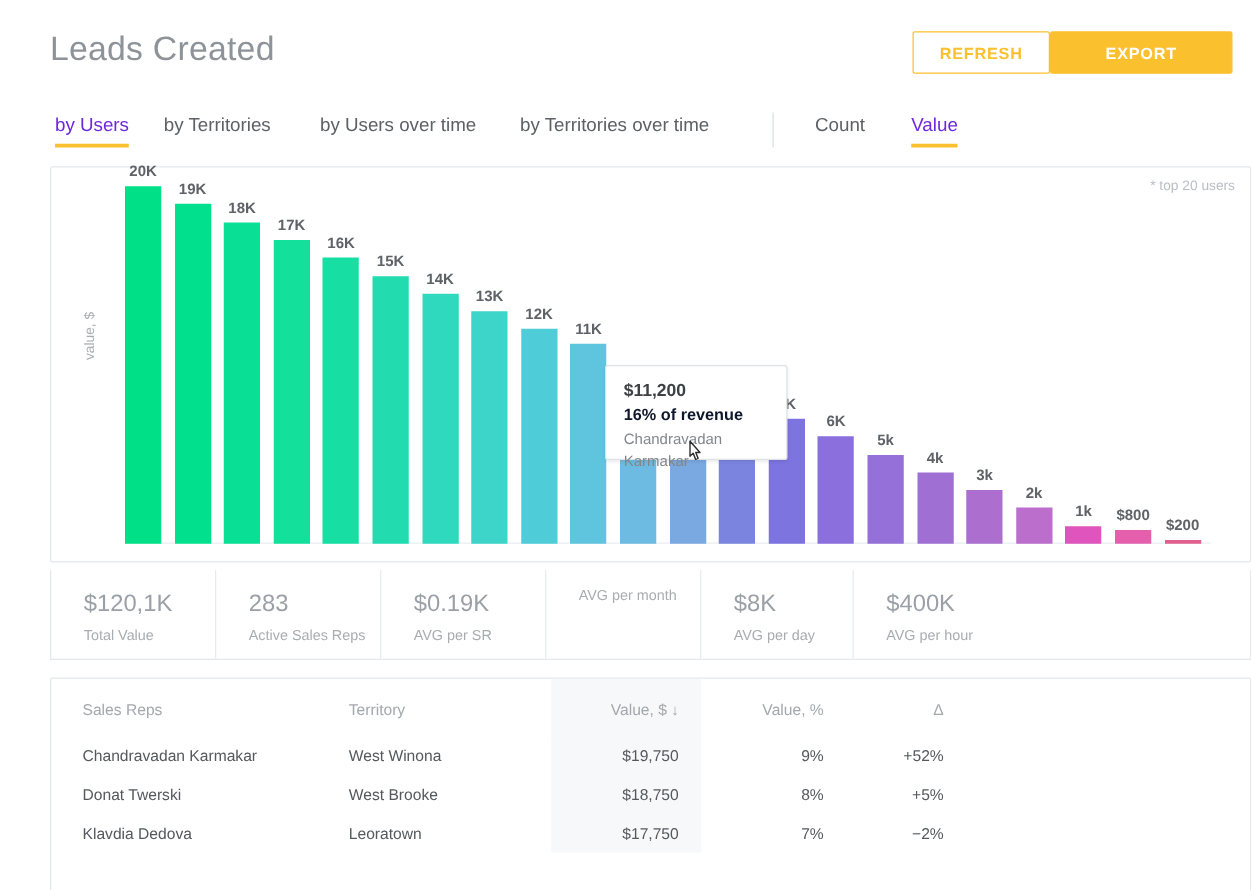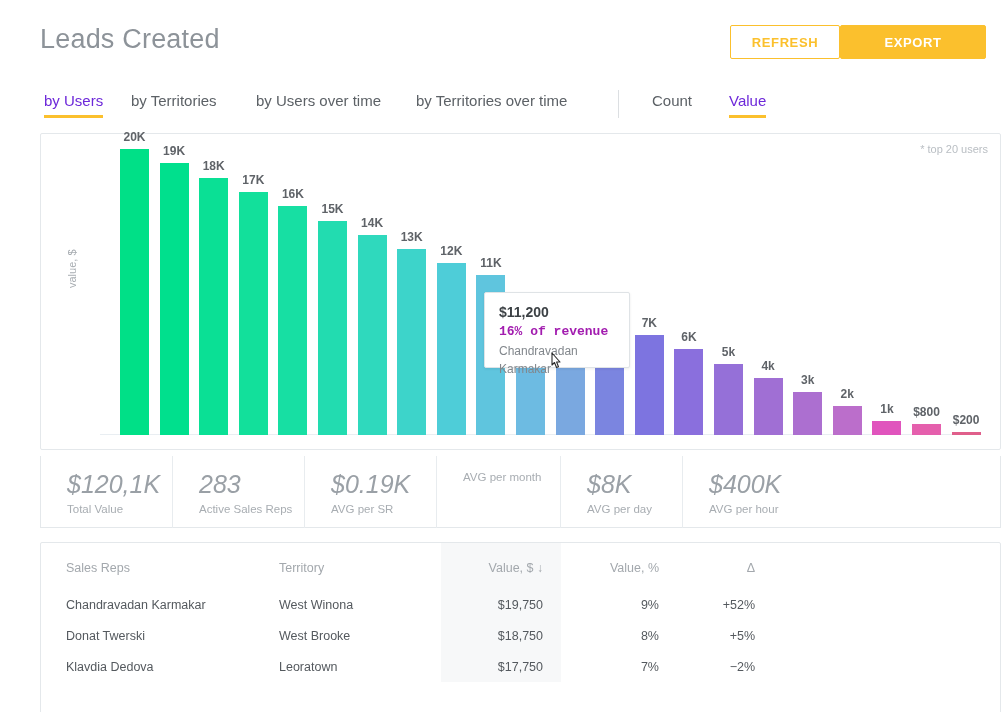--- a/index.html
+++ b/index.html
@@ -63,21 +63,21 @@
     position: absolute; right: 12px; top: 9px;
     font-size: 11px; color: #b9bec3; white-space: nowrap;
   }
   .axis-label {
     position: absolute; left: 66px; top: 288px;
     font-size: 11px; color: #a8adb2; white-space: nowrap;
     transform: rotate(-90deg); transform-origin: left top;
   }
   .plot {
     position: absolute; left: 100px; top: 140px;
-    width: 870px; height: 295px; margin-left: 20px;
+    width: 870px; height: 295px;
   }
   .baseline {
     position: absolute; left: 100px; top: 434px; width: 869px; height: 1px;
     background: #e9eef2;
   }
   .bar {
     position: absolute; bottom: 0; width: 29px; border-radius: 0;
   }
   .bar-label {
     position: absolute; font-size: 12px; font-weight: 700; color: #5f6368;
@@ -85,42 +85,41 @@
   }
 
   
   .tooltip {
     position: absolute; left: 484px; top: 292px; width: 146px; height: 76px;
     background: #ffffff; border: 1px solid #dfe3e6; border-radius: 2px;
     box-shadow: 0 1px 3px rgba(0,0,0,0.08);
     padding: 9px 12px 0 14px; z-index: 20;
   }
   .tt-val { font-size: 14px; font-weight: 700; color: #3c4145; line-height: 20px; }
-  .tt-pct { font-size: 13px; font-weight: 700; color: #a21caf; line-height: 20px; font-family: Liberation Mono, monospace; }
+  .tt-pct { font-size: 13px; font-weight: 700; color: #0f172a; line-height: 20px; }
   .tt-name { font-size: 12px; color: #82878c; line-height: 18px; }
   .cursor-ico {
     position: absolute; left: 549px; top: 352px; width: 16px; height: 22px;
     z-index: 25;
   }
 
   
   .stats-card {
     position: absolute; left: 40px; top: 456px; width: 961px; height: 72px;
     border: 1px solid #e4e8eb; border-top: none; background: #fff;
     display: flex;
   }
   .stat {
     position: relative; padding: 12px 0 0 26px;
     border-right: 1px solid #e8ecef; height: 72px;
   }
   .stat:last-child { border-right: none; }
   .stat-val {
-    font-size: 25px; font-weight: 300; color: #9aa0a6; line-height: 32px;
+    font-size: 19px; font-weight: 300; color: #9aa0a6; line-height: 32px;
     white-space: nowrap;
-    font-style: italic;
   }
   .stat-lbl { font-size: 11.5px; color: #a8adb2; line-height: 18px; white-space: nowrap; }
 
   
   .table-card {
     position: absolute; left: 40px; top: 542px; width: 961px; height: 175px;
     border: 1px solid #e4e8eb; border-radius: 2px; background: #fff;
     overflow: hidden;
   }
   table.data { width: 961px; border-collapse: collapse; table-layout: fixed; }

